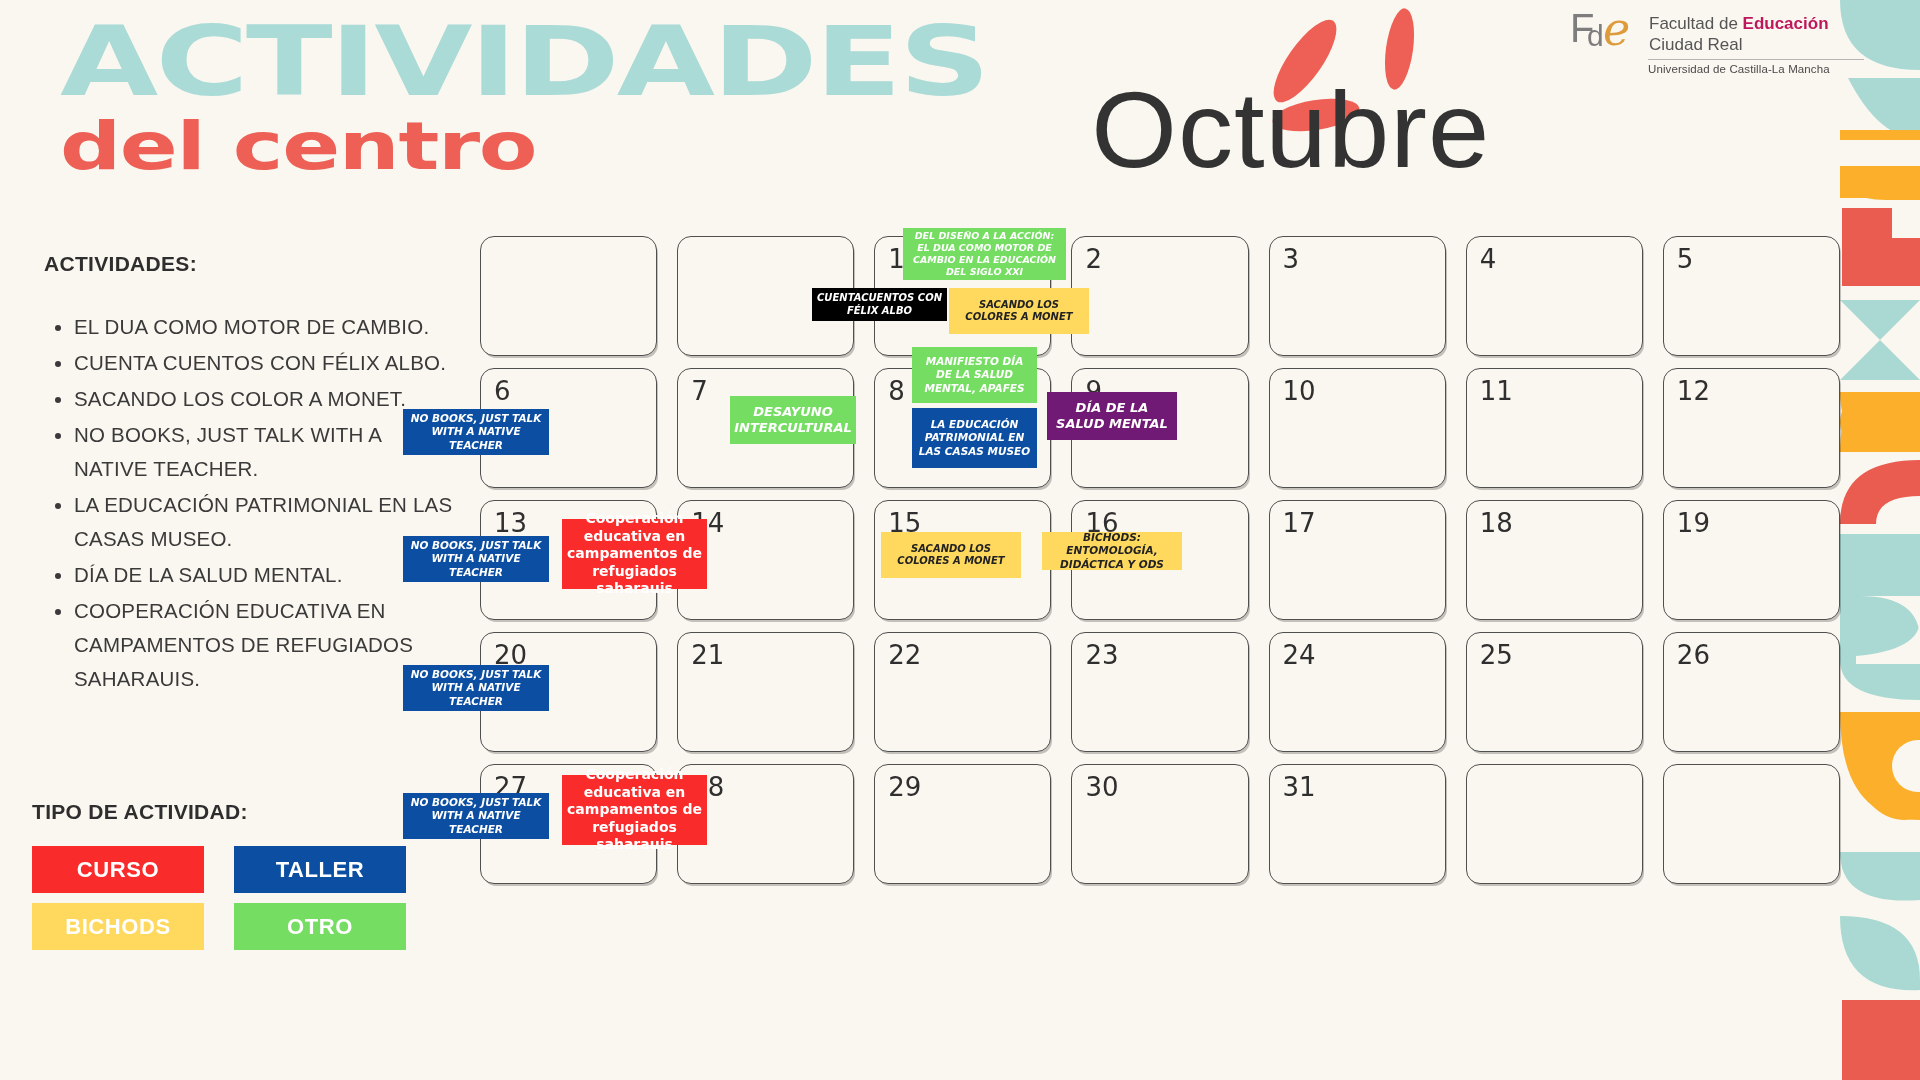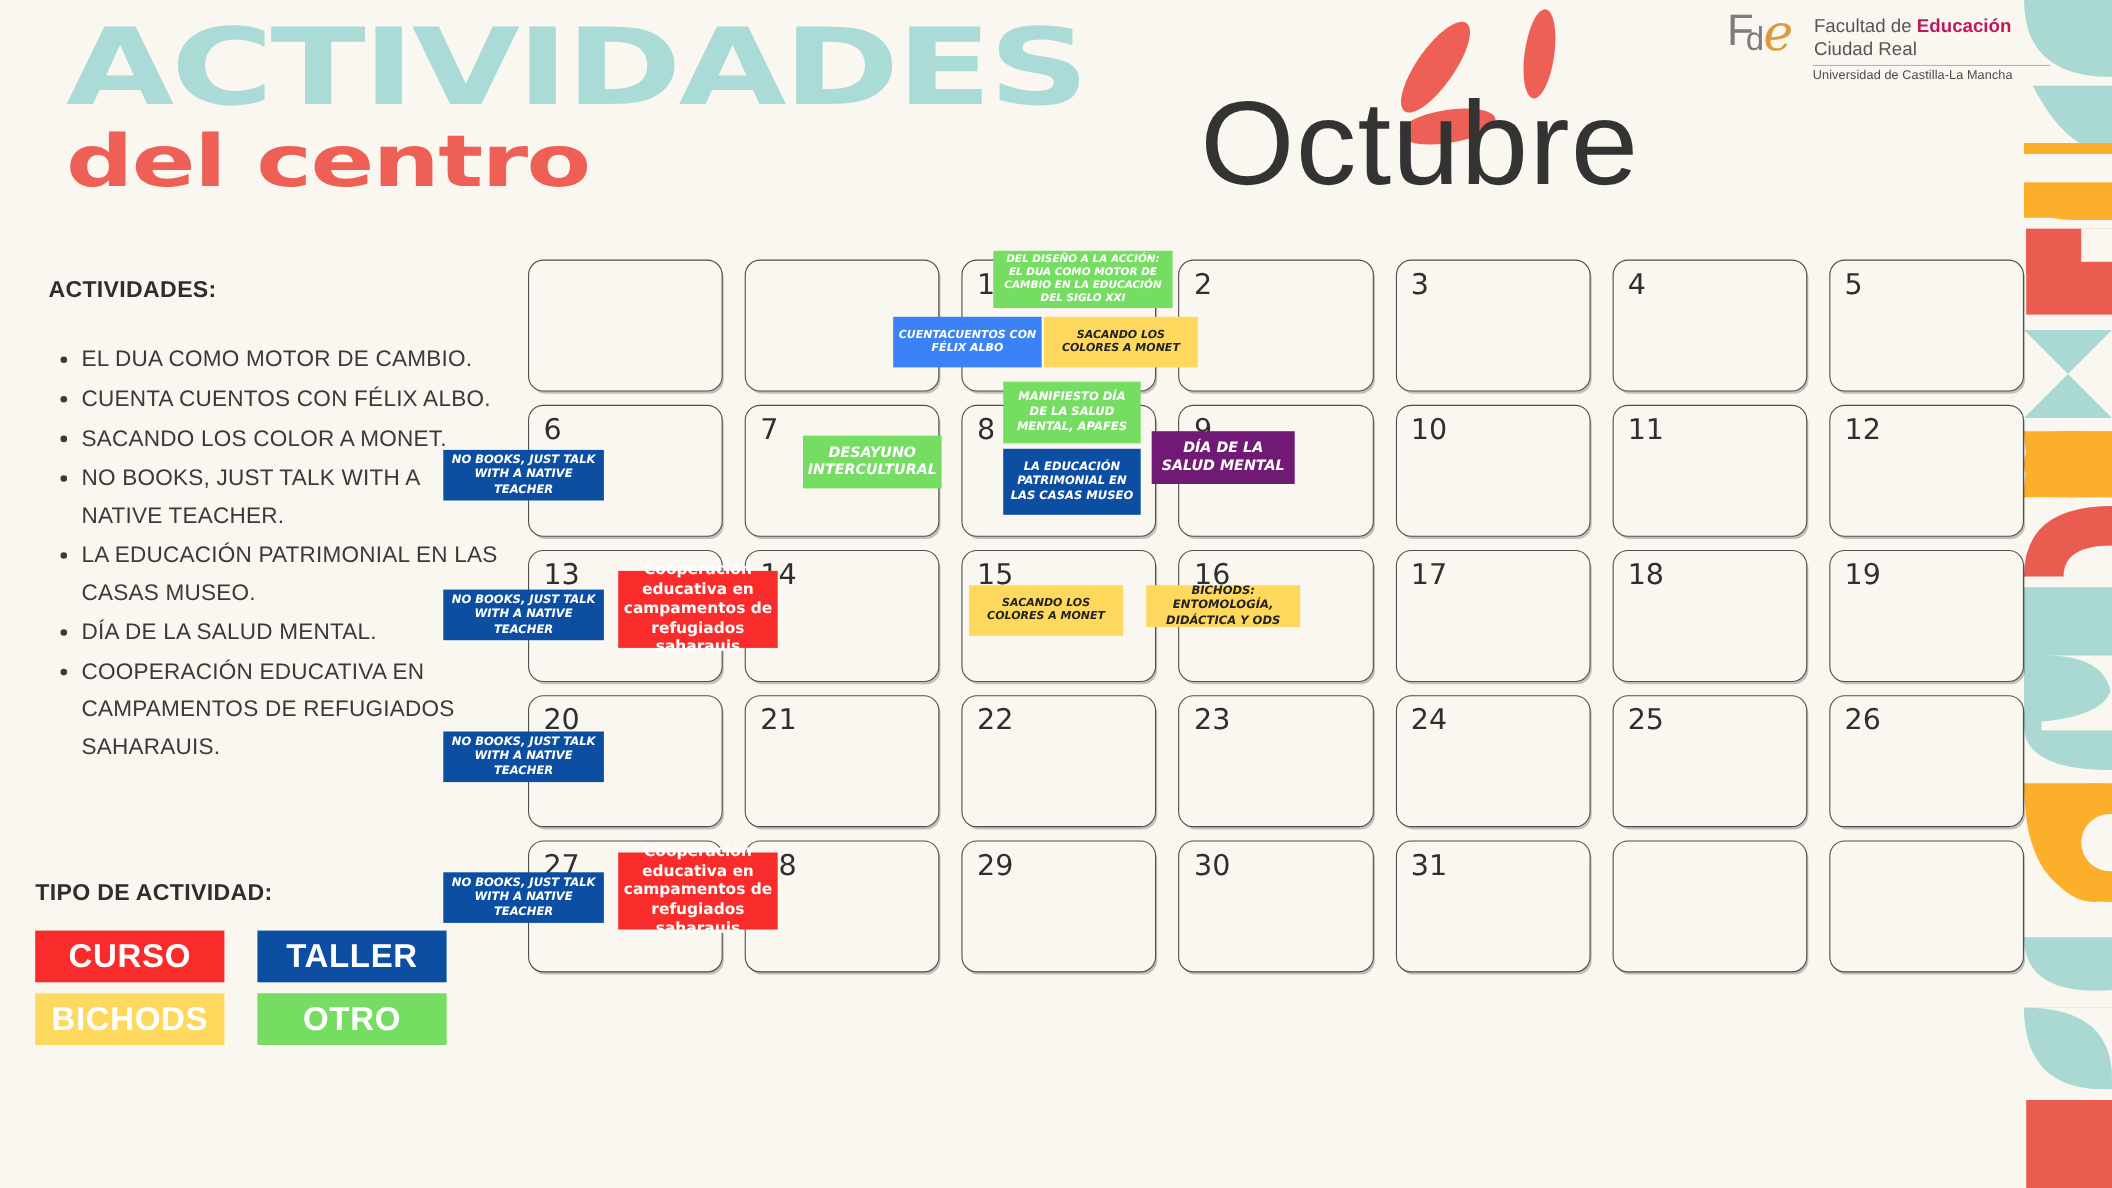--- a/index.html
+++ b/index.html
@@ -61,21 +61,21 @@
 
   
   .side{position:absolute;left:32px;top:252px;width:440px;}
   .side h3{font-size:21px;font-weight:bold;margin:0 0 34px 12px;letter-spacing:.3px;color:#2e2e2e;}
   .side ul{margin:16px;padding-left:26px;list-style:disc;}
   .side li{font-size:20.5px;line-height:1.66;color:#3a3a3a;letter-spacing:.2px;margin-bottom:2px;}
   .tipo{position:absolute;left:32px;top:800px;}
   .tipo h3{font-size:21px;font-weight:bold;margin:0 0 22px 0;letter-spacing:.3px;color:#2e2e2e;}
   .legend{display:grid;grid-template-columns:172px 172px;gap:10px 30px;}
   .lg{height:47px;display:flex;align-items:center;justify-content:center;
-      font-size:30px;font-weight:bold;color:#fff;letter-spacing:.6px;}
+      font-size:22px;font-weight:bold;color:#fff;letter-spacing:.6px;}
 
   
   .cal{position:absolute;left:470px;top:228px;width:1380px;}
   .daynames{display:grid;grid-template-columns:repeat(7,1fr);}
   .dn{text-align:center;font-size:27px;color:#2f2f2f;font-weight:400;
       font-family:"DejaVu Sans",sans-serif;letter-spacing:.5px;}
   .weeks{margin-top:8px;}
   .week{display:grid;grid-template-columns:repeat(7,1fr);position:relative;margin-bottom:12px;}
   .cell{
     height:118px;margin:0 10px;
@@ -300,21 +300,21 @@
         </div>
         <div class="cell"></div>
         <div class="cell"></div>
       </div>
     </div>
 </div>
 <div id="events-layer">
     <div class="ev" style="left: 903px; top: 228px; width: 163px; height: 52px; background: rgb(118, 221, 99); color: rgb(255, 255, 255); font-size: 9.5px;">
       <span>DEL DISEÑO A LA ACCIÓN: EL DUA COMO MOTOR DE CAMBIO EN LA EDUCACIÓN DEL SIGLO XXI</span>
     </div>
-    <div class="ev" style="left: 812px; top: 288px; width: 135px; height: 46px; background: #3b82f6; color: rgb(255, 255, 255); font-size: 10px;">
+    <div class="ev" style="left: 812px; top: 288px; width: 135px; height: 33px; background: #000000; color: rgb(255, 255, 255); font-size: 10px;">
       <span>CUENTACUENTOS CON FÉLIX ALBO</span>
     </div>
     <div class="ev dark" style="left: 949px; top: 288px; width: 140px; height: 46px; background: rgb(255, 217, 94); color: rgb(34, 34, 34); font-size: 10px;">
       <span>SACANDO LOS COLORES A MONET</span>
     </div>
     <div class="ev" style="left: 403px; top: 409px; width: 146px; height: 46px; background: rgb(11, 78, 162); color: rgb(255, 255, 255); font-size: 10.5px;">
       <span>NO BOOKS, JUST TALK WITH A NATIVE TEACHER</span>
     </div>
     <div class="ev" style="left: 730px; top: 396px; width: 126px; height: 48px; background: rgb(118, 221, 99); color: rgb(255, 255, 255); font-size: 13px;">
       <span>DESAYUNO INTERCULTURAL</span>

